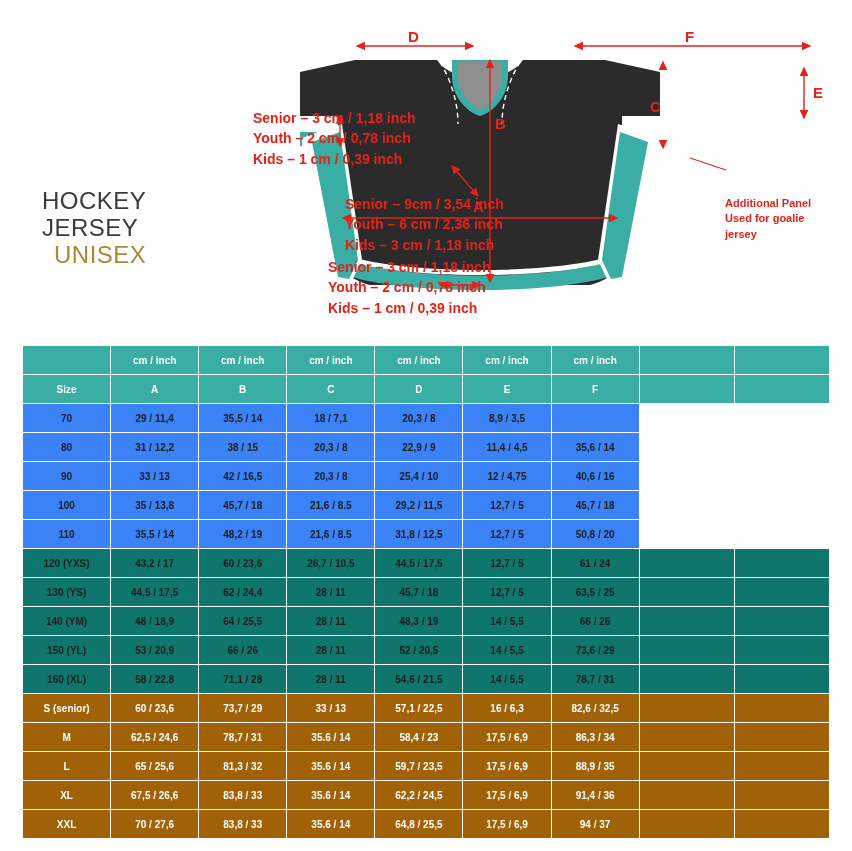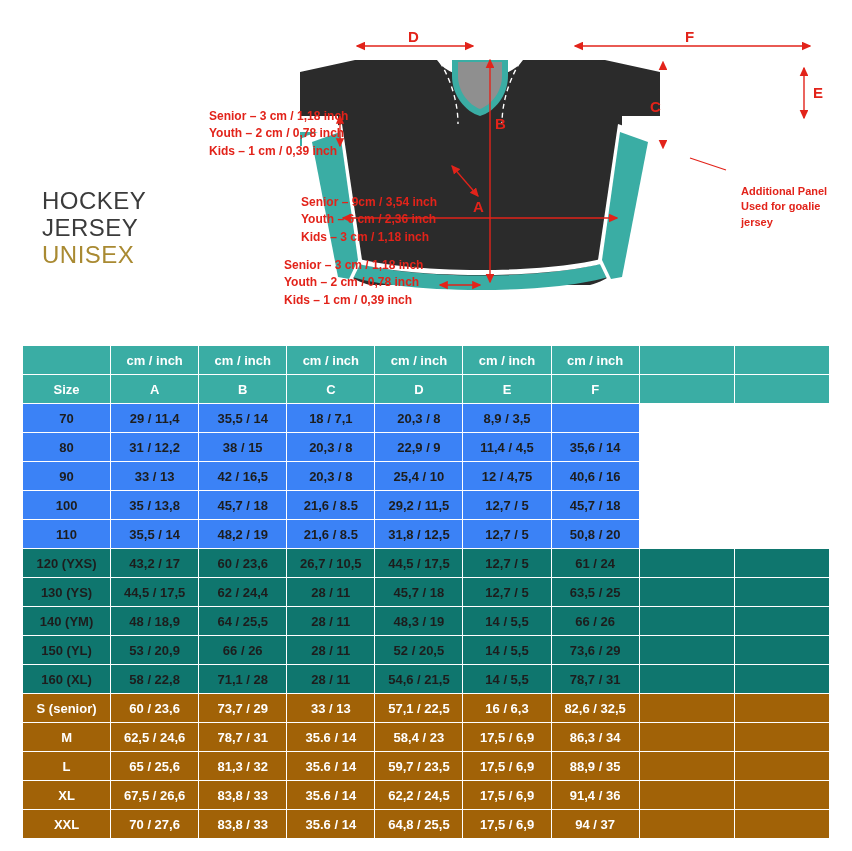--- a/index.html
+++ b/index.html
@@ -24,39 +24,41 @@
     letter-spacing: 0.5px;
   }
   #title-block .t-line {
     font-size: 24px;
     color: #3b3b3b;
     font-weight: 400;
     white-space: nowrap;
   }
   #title-block .t-line.accent {
     color: #a98a32;
+    text-align: right;
   }
 
   
   #illustration {
     position: absolute;
     left: 190px;
     top: 20px;
     width: 650px;
     height: 310px;
   }
   #illustration svg { display: block; }
 
   .annot {
     position: absolute;
     color: #e2231a;
-    font-size: 12px;
+    font-size: 14px;
     font-weight: bold;
     line-height: 1.45;
     white-space: nowrap;
+    margin-left: 44px;
   }
   .dim-letter {
     position: absolute;
     color: #e2231a;
     font-size: 15px;
     font-weight: bold;
   }
   #panel-note {
     position: absolute;
     color: #e2231a;
@@ -67,21 +69,21 @@
   }
 
   
   #size-table {
     position: absolute;
     left: 22px;
     top: 345px;
     border-collapse: collapse;
     table-layout: fixed;
     width: 808px;
-    font-size: 13px;
+    font-size: 10px;
   }
   #size-table td {
     border: 1px solid #ffffff;
     text-align: center;
     height: 28px;
     padding: 0 2px;
     font-weight: bold;
     color: #1d1d1d;
   }
   #size-table .teal {
@@ -187,21 +189,21 @@
   <div>Youth – 6 cm / 2,36 inch</div>
   <div>Kids – 3 cm / 1,18 inch</div>
 </div>
 
 <div class="annot" style="left:284px; top:257px;">
   <div>Senior – 3 cm / 1,18 inch</div>
   <div>Youth – 2 cm / 0,78 inch</div>
   <div>Kids – 1 cm / 0,39 inch</div>
 </div>
 
-<div id="panel-note" style="left:725px; top:184px;margin-left:16px;">
+<div id="panel-note" style="left:725px; top:196px;">
   <div>Additional Panel</div>
   <div>Used for goalie</div>
   <div>jersey</div>
 </div>
 
 <table id="size-table">
   <colgroup>
     <col style="width:88px">
       <col style="width:88px">
       <col style="width:88px">

